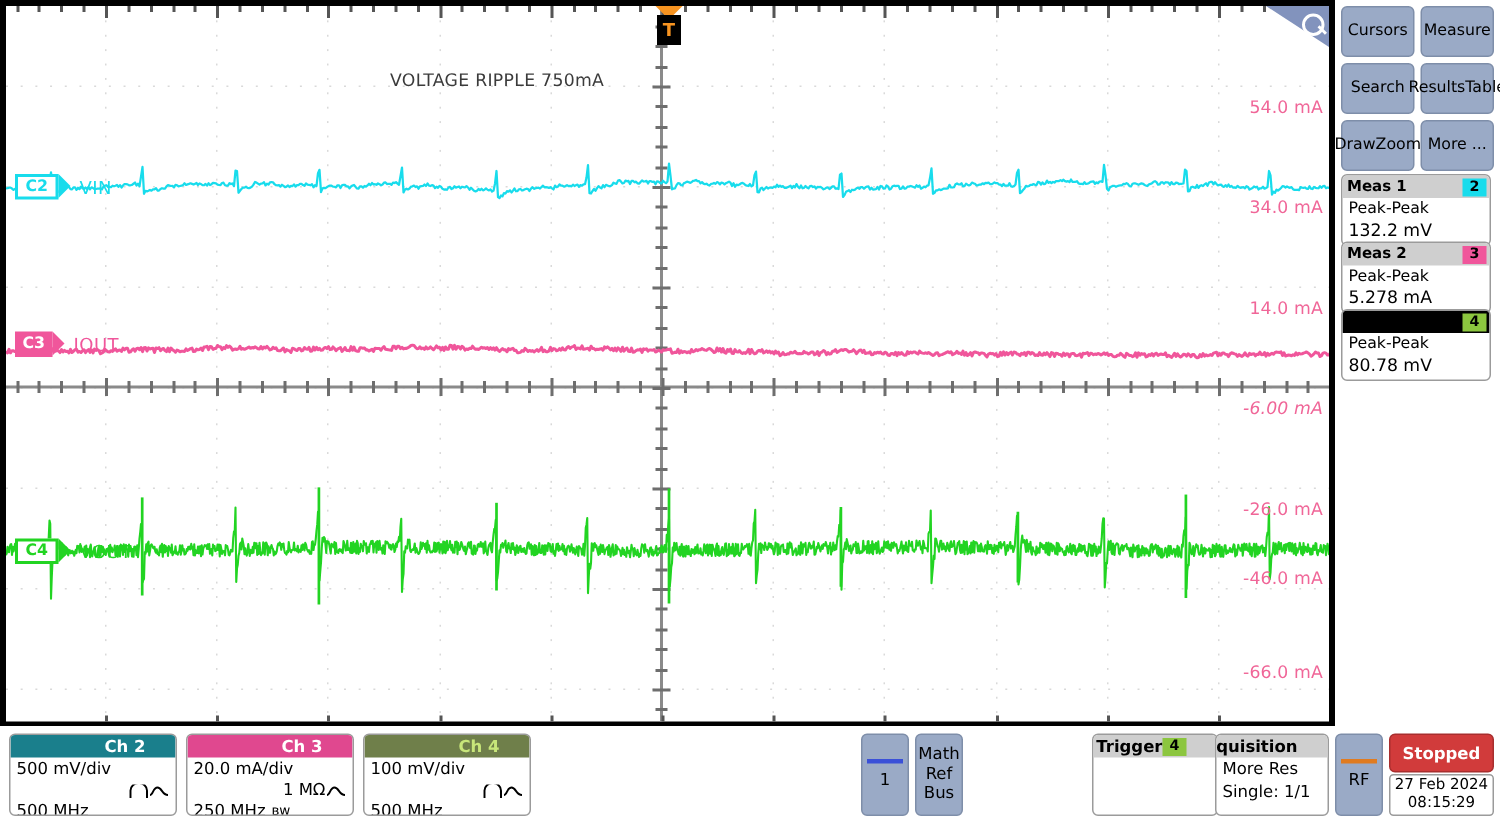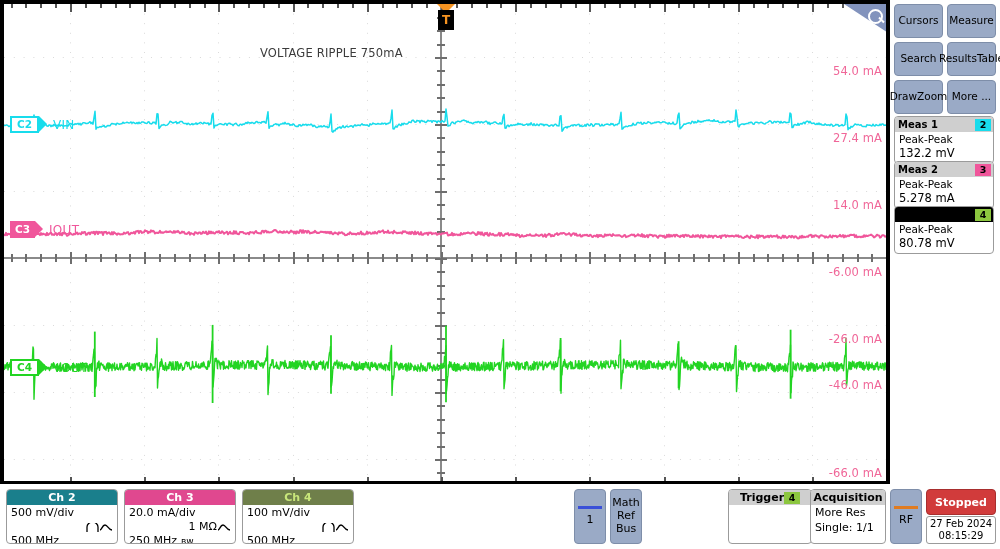--- a/index.html
+++ b/index.html
@@ -345,21 +345,21 @@
     border: 1px solid #9b9b9b;
     border-radius: 4px;
     background: #ffffff;
     box-sizing: border-box;
     overflow: hidden;
   }
   .panel-head {
     height: 15px;
     display: flex;
     align-items: center;
-    justify-content: center;
+    justify-content: flex-end;
     padding: 0 20px;
     box-sizing: border-box;
   }
   .panel-head .t {
     font-size: 11px;
     font-weight: bold;
     line-height: 1;
   }
   .panel-body {
     padding: 1px 4px 0 4px;
@@ -703,26 +703,26 @@
           <path d="M442.0 321.7L442.0 398.3" stroke="#22d422" stroke-width="1.8" fill="none" stroke-linejoin="round"></path>
           <path d="M556.6 334.0L556.6 387.2" stroke="#22d422" stroke-width="1.8" fill="none" stroke-linejoin="round"></path>
           <path d="M674.6 337.2L674.6 384.3" stroke="#22d422" stroke-width="1.8" fill="none" stroke-linejoin="round"></path>
           <path d="M786.6 325.7L786.6 394.7" stroke="#22d422" stroke-width="1.8" fill="none" stroke-linejoin="round"></path>
         </svg>
 
       <div id="plot-title">VOLTAGE RIPPLE 750mA</div>
 
       <div id="ylabels">
           <div class="ylabel" style="top: 60px; color: rgb(240, 102, 152);">54.0 mA</div>
-          <div class="ylabel" style="top: 127px; color: rgb(240, 102, 152);">27.4 mA</div>
+          <div class="ylabel" style="top: 127px; color: rgb(240, 102, 152);">34.0 mA</div>
           <div class="ylabel" style="top: 194px; color: rgb(240, 102, 152);">14.0 mA</div>
-          <div class="ylabel" style="top: 261px; color: rgb(240, 102, 152);">-6.00 mA</div>
+          <div class="ylabel" style="top: 261px; color: rgb(240, 102, 152); font-style: italic;">-6.00 mA</div>
           <div class="ylabel" style="top: 328px; color: rgb(240, 102, 152);">-26.0 mA</div>
           <div class="ylabel" style="top: 374px; color: rgb(240, 102, 152);">-46.0 mA</div>
-          <div class="ylabel" style="top: 462px; color: rgb(240, 102, 152);">-66.0 mA</div>
+          <div class="ylabel" style="top: 437px; color: rgb(240, 102, 152);">-66.0 mA</div>
         </div>
 
       <div id="markers">
           <div class="ch-marker" style="left: 6px; top: 112px;">
             <div class="ch-badge outline" style="color: rgb(24, 220, 236); --arrow: #18dcec;">C2</div>
             <div class="ch-name" style="color: rgb(24, 220, 236);">VIN</div>
           </div>
           <div style="position: absolute; width: 0px; height: 0px; border-top: 8.5px solid transparent; border-bottom: 8.5px solid transparent; border-left: 8px solid rgb(24, 220, 236); left: 35px; top: 112px;"></div>
           <div class="ch-marker" style="left: 6px; top: 217px;">
             <div class="ch-badge" style="color: rgb(255, 255, 255); background: rgb(240, 86, 155); --arrow: #f0569b;">C3</div>

